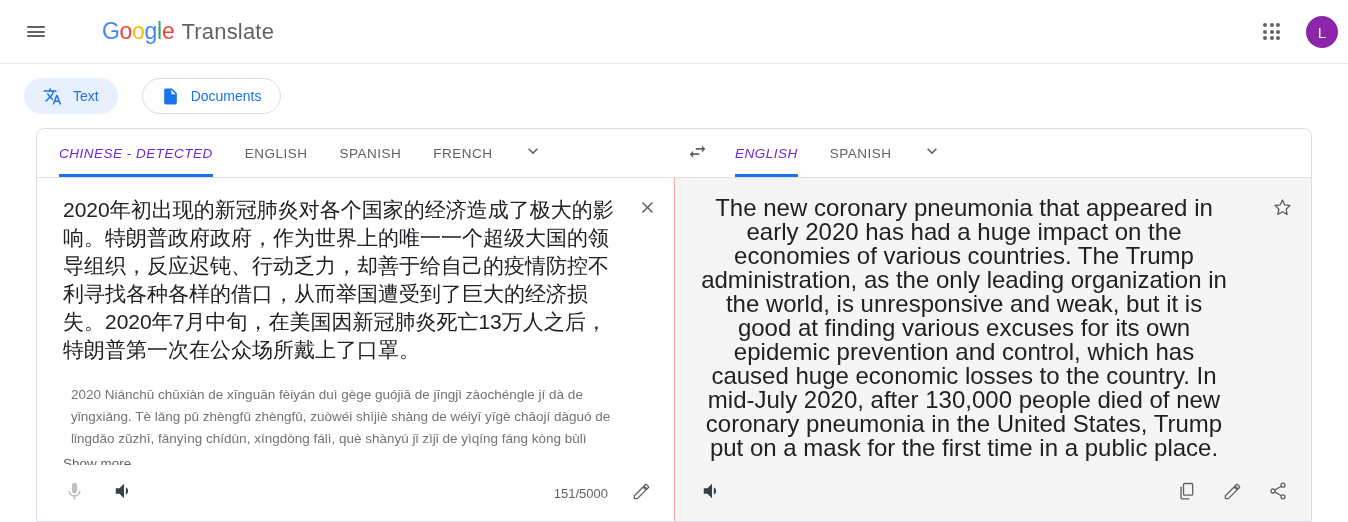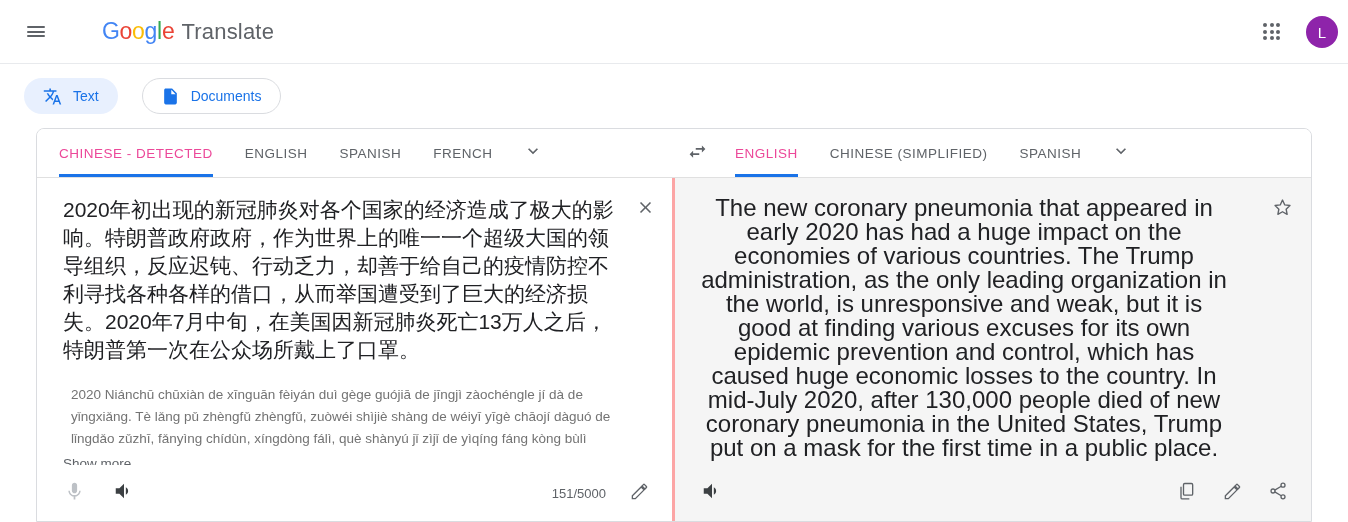--- a/index.html
+++ b/index.html
@@ -157,21 +157,21 @@
     align-items: center;
     padding: 0 16px;
     font-size: 13.5px;
     letter-spacing: 0.5px;
     color: #5f6368;
     cursor: pointer;
     position: relative;
     white-space: nowrap;
   }
   .lang-tab.first { padding-left: 22px; }
-  .lang-tab.active { color: #ec4899; }
+  .lang-tab.active { color: #6d28d9; font-style: italic; }
   .lang-tab.active::after {
     content: "";
     position: absolute;
     left: 16px; right: 16px; bottom: 0;
     height: 3px;
     background: #1a73e8;
   }
   .lang-tab.first.active::after { left: 22px; }
   .chev {
     display: flex; align-items: center; justify-content: center;
@@ -192,21 +192,21 @@
     min-height: 0;
   }
   .panel {
     position: relative;
     display: flex;
     flex-direction: column;
   }
   .panel-src {
     flex: 0 0 638px;
     background: #ffffff;
-    border-right: 3px solid #fca5a5;
+    border-right: 1px solid #fca5a5;
   }
   .panel-dst {
     flex: 1 1 auto;
     background: #f5f5f5;
   }
   .panel-body {
     flex: 1 1 auto;
     padding: 18px 22px 0 26px;
     overflow: hidden;
     position: relative;
@@ -365,21 +365,20 @@
       </div>
       <div class="swap-btn">
         <span>
           <svg width="21" height="21" viewBox="0 0 24 24" fill="currentColor">
               <path d="M6.99 11L3 15l3.99 4v-3H14v-2H6.99v-3zM21 9l-3.99-4v3H10v2h7.01v3L21 9z"></path>
             </svg>
         </span>
       </div>
       <div class="lang-side right">
         <div class="lang-tab active">ENGLISH</div>
-        <div class="lang-tab">CHINESE (SIMPLIFIED)</div>
         <div class="lang-tab">SPANISH</div>
         <div class="chev">
           <span>
             <svg width="20" height="20" viewBox="0 0 24 24" fill="currentColor">
                 <path d="M7.41 8.59L12 13.17l4.59-4.58L18 10l-6 6-6-6 1.41-1.41z"></path>
               </svg>
           </span>
         </div>
       </div>
     </div>

